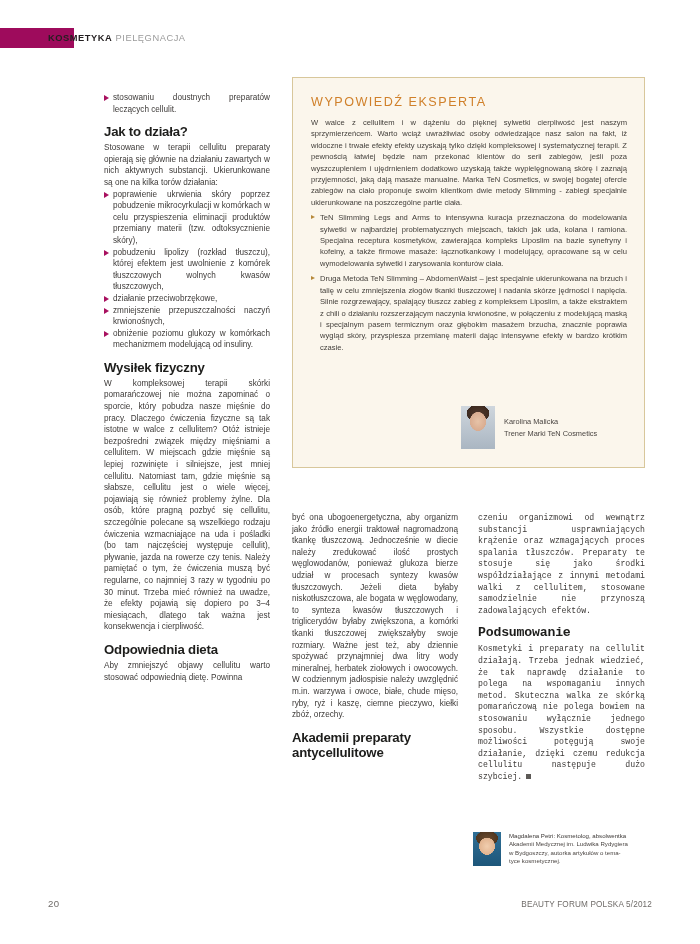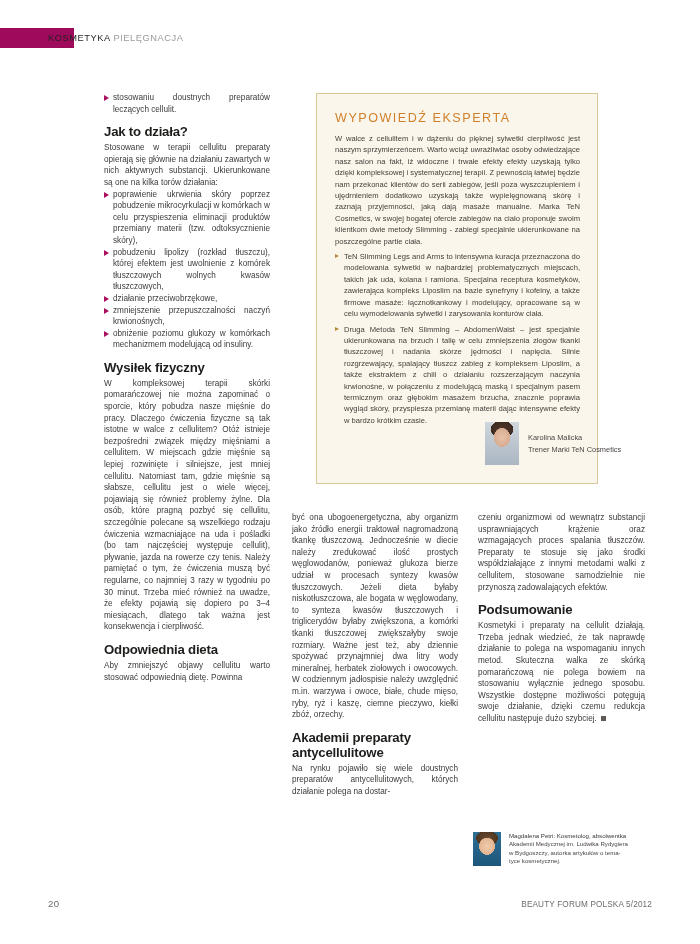--- a/index.html
+++ b/index.html
@@ -36,21 +36,21 @@
     position: absolute;
     left: 48px;
     top: 1px;
     font-size: 9.3px;
     letter-spacing: 0.55px;
     line-height: 18px;
     white-space: nowrap;
   }
   .header-kicker .k-strong {
     color: #231f20;
-    font-weight: normal;
+    font-weight: bold;
   }
   .header-kicker .k-light {
     color: #9b9b9b;
     font-weight: normal;
   }
 
   
   .col {
     position: absolute;
     font-size: 8.2px;
@@ -90,33 +90,32 @@
     border-left: 5px solid #a8105f;
     border-top: 3.2px solid transparent;
     border-bottom: 3.2px solid transparent;
   }
 
   
   #col-left-top { left: 104px; top: 92px; width: 166px; }
   
   #col-mid-bottom { left: 292px; top: 512px; width: 166px; }
   
-  #col-right-bottom { left: 478px; top: 512px; width: 167px; }
+  #col-right-bottom { left: 478px; top: 512px; width: 167px; font-family: Liberation Mono, monospace; }
 
   
   .expert-box {
     position: absolute;
     left: 292px;
-    top: 93px;
-    width: 282px;
+    top: 77px;
+    width: 353px;
     height: 391px;
     background: #fbf6ec;
     border: 1px solid #d8c79b;
     box-sizing: border-box;
-    margin-left: 24px;
   }
   .expert-inner {
     padding: 17px 17px 10px 18px;
   }
   .expert-title {
     font-size: 12.6px;
     letter-spacing: 1.5px;
     color: #d0802a;
     margin: 0 0 8px 0;
     font-weight: normal;
@@ -266,21 +265,20 @@
     <div class="credit-text">
       <div>Karolina Malicka</div>
       <div>Trener Marki TeN Cosmetics</div>
     </div>
   </div>
 </div>
 
 <div class="col" id="col-mid-bottom">
   <p>być ona ubogoenergetyczna, aby organizm jako źródło energii traktował nagromadzoną tkankę tłuszczową. Jednocześnie w diecie należy zredukować ilość prostych węglowodanów, ponieważ glukoza bierze udział w procesach syntezy kwasów tłuszczowych. Jeżeli dieta byłaby niskotłuszczowa, ale bogata w węglowodany, to synteza kwasów tłuszczowych i triglicerydów byłaby zwiększona, a komórki tkanki tłuszczowej zwiększałyby swoje rozmiary. Ważne jest też, aby dziennie spożywać przynajmniej dwa litry wody mineralnej, herbatek ziołowych i owocowych. W codziennym jadłospisie należy uwzględnić m.in. warzywa i owoce, białe, chude mięso, ryby, ryż i kaszę, ciemne pieczywo, kiełki zbóż, orzechy.</p>
   <h2 class="sec-title">Akademii preparaty antycellulitowe</h2>
-  <p>Na rynku pojawiło się wiele doustnych preparatów antycellulitowych, których działanie polega na dostar-</p>
 </div>
 
 <div class="col" id="col-right-bottom">
   <p>czeniu organizmowi od wewnątrz substancji usprawniających krążenie oraz wzmagających proces spalania tłuszczów. Preparaty te stosuje się jako środki współdziałające z innymi metodami walki z cellulitem, stosowane samodzielnie nie przynoszą zadowalających efektów.</p>
   <h2 class="sec-title">Podsumowanie</h2>
   <p><span>Kosmetyki i preparaty na cellulit działają. Trzeba jednak wiedzieć, że tak naprawdę działanie to polega na wspomaganiu innych metod. Skuteczna walka ze skórką pomarańczową nie polega bowiem na stosowaniu wyłącznie jednego sposobu. Wszystkie dostępne możliwości potęgują swoje działanie, dzięki czemu redukcja cellulitu następuje dużo szybciej.</span><span class="end-mark"></span></p>
 </div>
 
 <div class="author-bio">
   <div class="avatar warm"></div>

